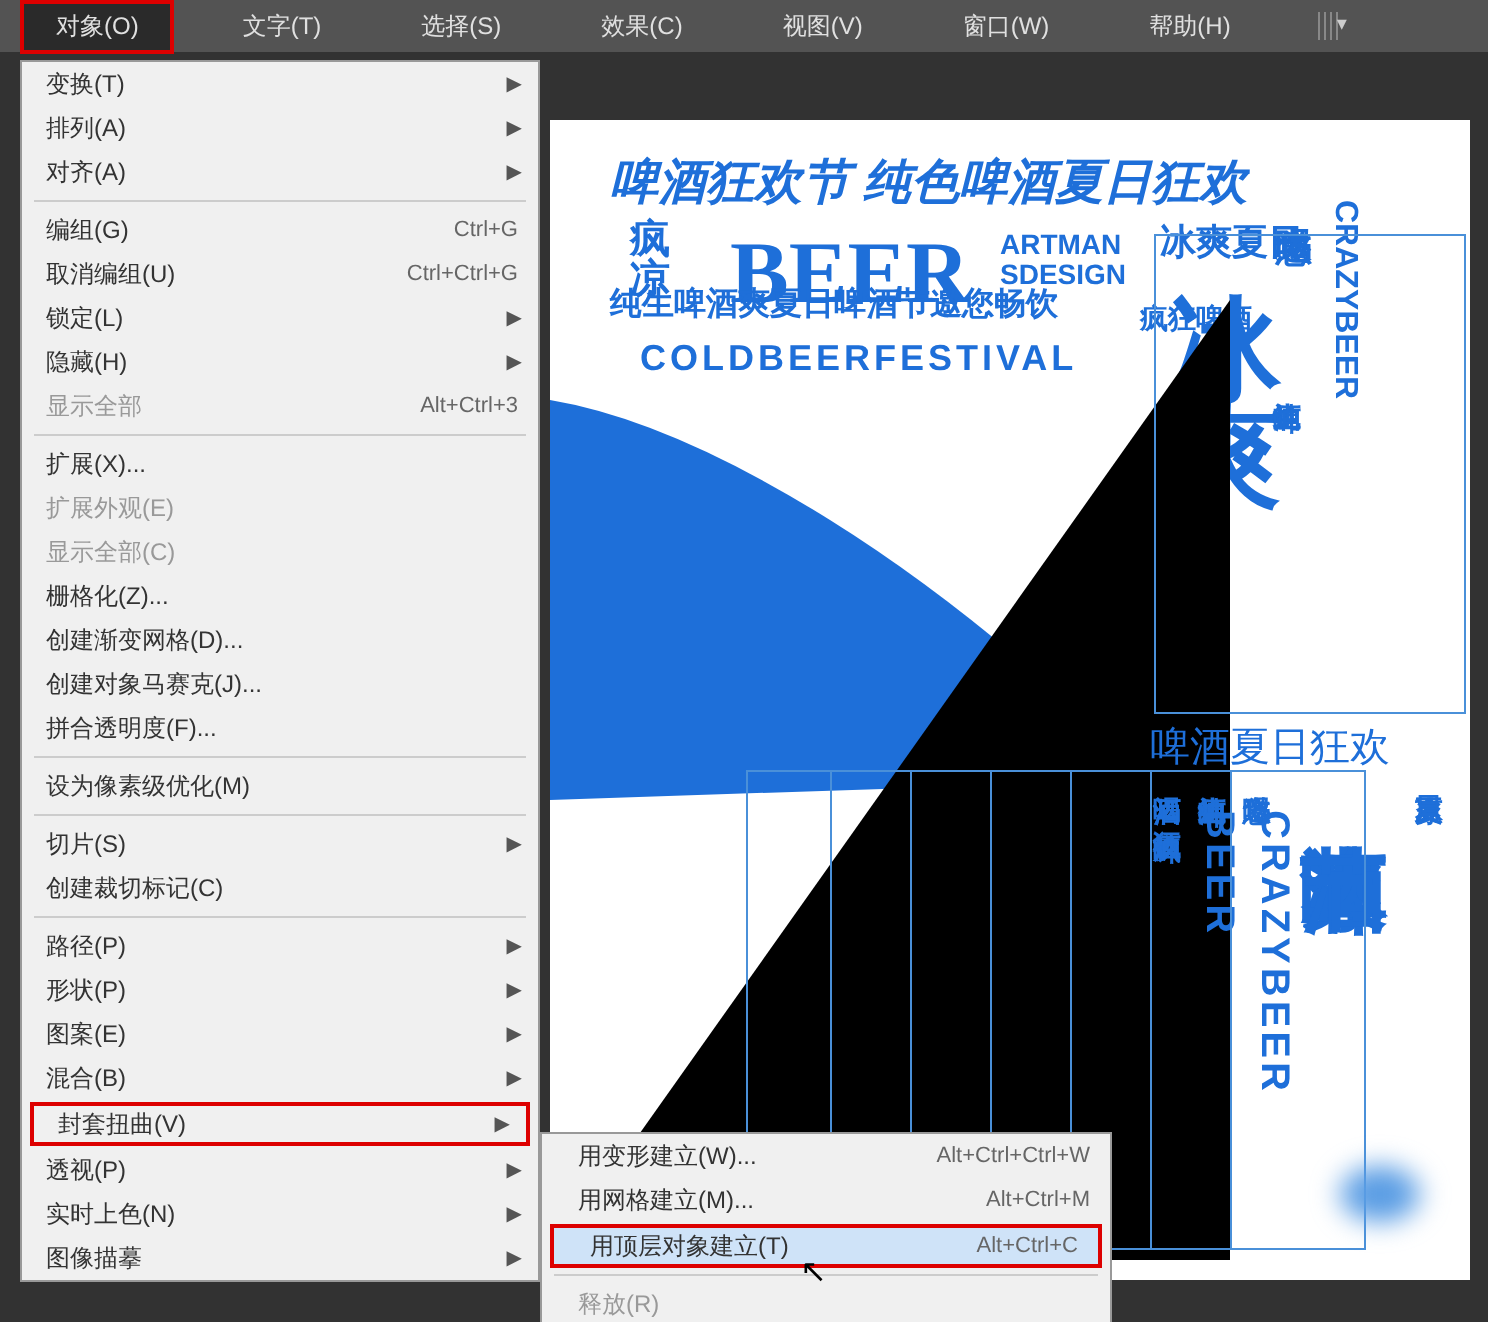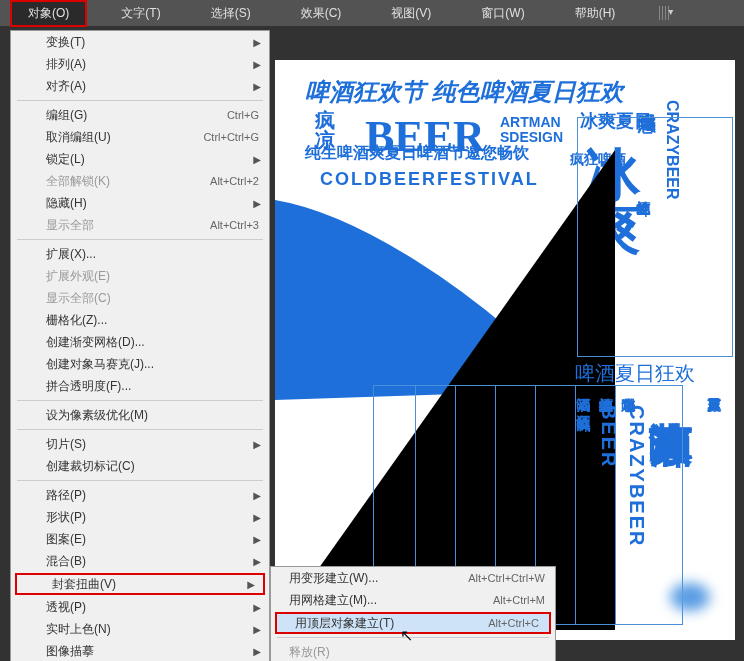--- a/index.html
+++ b/index.html
@@ -6,21 +6,21 @@
 body { font-family: "Microsoft YaHei", sans-serif; background: #323232; width: 744px; height: 661px; overflow: hidden; position: relative; }
 
 .menubar { height: 26px; background: #535353; display: flex; align-items: center; padding-left: 10px; gap: 18px; color: #e0e0e0; font-size: 12px; }
 .menubar .menu-item { cursor: pointer; padding: 3px 16px; }
 .menubar .menu-item.active { background: #2a2a2a; border: 2px solid #d00; }
 .menubar .sep-icon { margin-left: 10px; display: flex; gap: 2px; align-items: center; }
 .menubar .sep-icon span { width: 1px; height: 14px; background: #888; display: inline-block; }
 .menubar .sep-icon .chev { color: #ccc; font-size: 10px; }
 
 .dropdown { position: absolute; left: 10px; top: 30px; width: 260px; background: #f0f0f0; border: 1px solid #999; z-index: 10; }
-.dropdown .row { display: flex; align-items: center; height: 22px; padding: 0 10px 0 35px; color: #333; font-size: 12px; position: relative; }
+.dropdown .row { display: flex; align-items: center; height: 22px; padding: 0 10px 0 12px; color: #333; font-size: 12px; position: relative; }
 .dropdown .row.disabled { color: #999; }
 .dropdown .row .lbl { flex: 1; }
 .dropdown .row .shortcut { color: #666; font-size: 11px; }
 .dropdown .row .arrow { position: absolute; right: 8px; color: #555; font-size: 10px; }
 .dropdown .divider { height: 1px; background: #ccc; margin: 3px 6px; }
 .dropdown .row.highlight-red { border: 2px solid #d00; margin: 1px 4px; }
 
 .submenu { position: absolute; left: 270px; top: 566px; width: 286px; background: #f0f0f0; border: 1px solid #999; z-index: 11; }
 .submenu .row { display: flex; align-items: center; height: 22px; padding: 0 10px 0 18px; color: #333; font-size: 12px; }
 .submenu .row .lbl { flex: 1; }
@@ -150,24 +150,20 @@
       <span class="shortcut">Ctrl+G</span>
     </div>
     <div class="row">
       <span class="lbl">取消编组(U)</span>
       <span class="shortcut">Ctrl+Ctrl+G</span>
     </div>
     <div class="row">
       <span class="lbl">锁定(L)</span>
       <span class="arrow">▶</span>
     </div>
-    <div class="row disabled">
-      <span class="lbl">全部解锁(K)</span>
-      <span class="shortcut">Alt+Ctrl+2</span>
-    </div>
     <div class="row">
       <span class="lbl">隐藏(H)</span>
       <span class="arrow">▶</span>
     </div>
     <div class="row disabled">
       <span class="lbl">显示全部</span>
       <span class="shortcut">Alt+Ctrl+3</span>
     </div>
     <div class="divider"></div>
     <div class="row">

